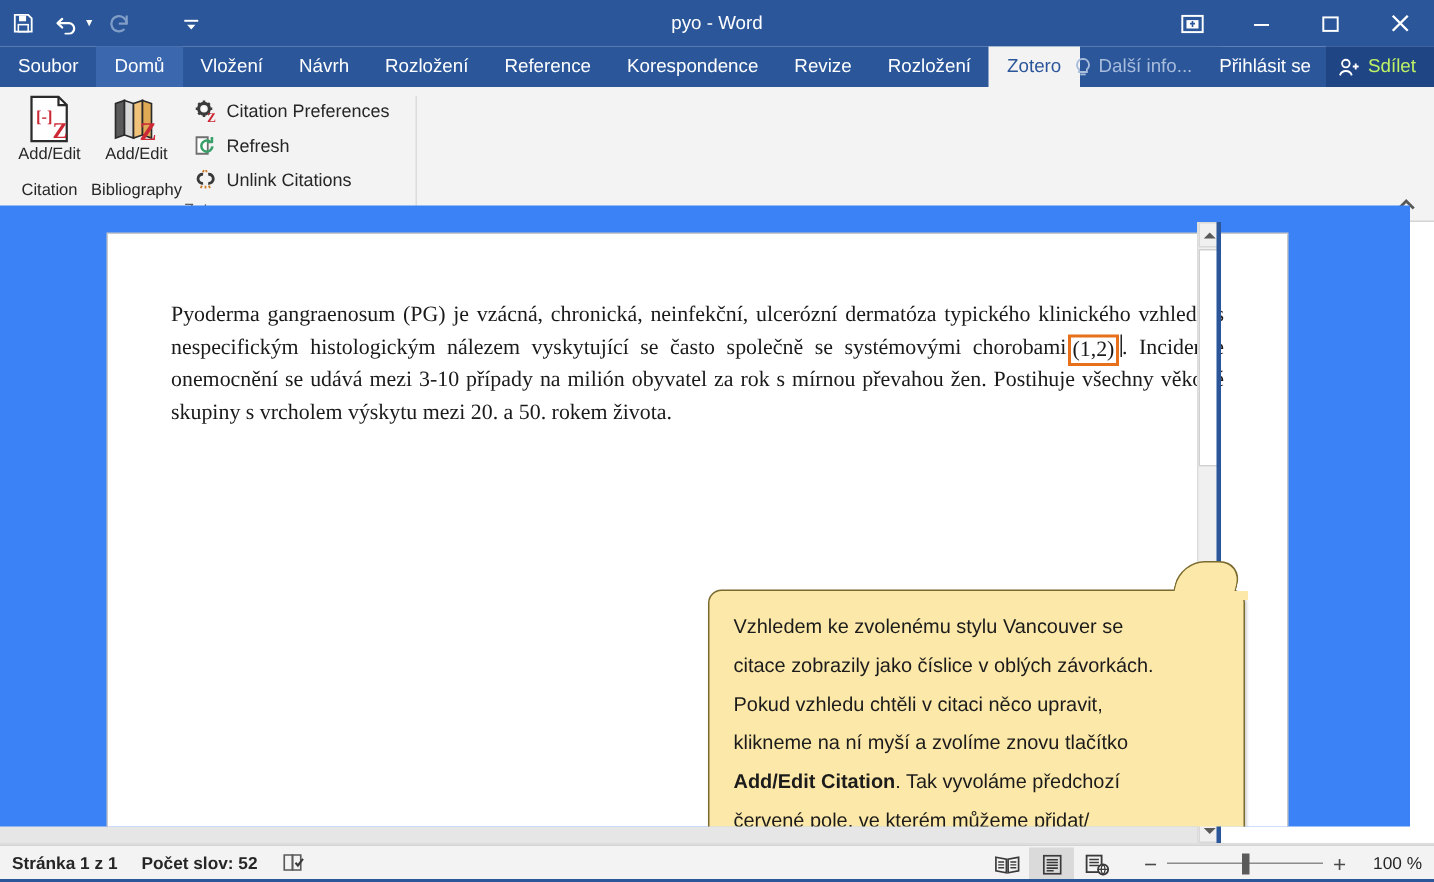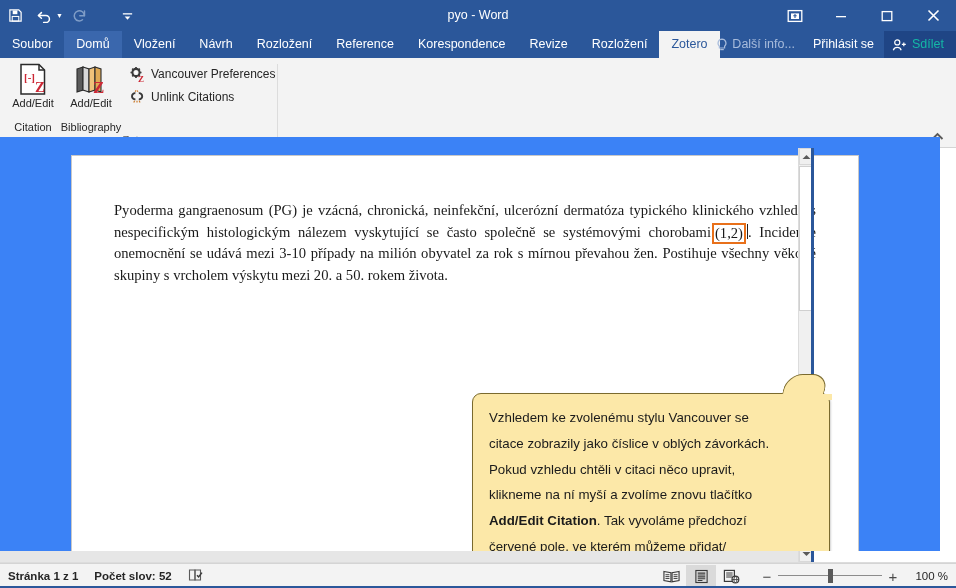--- a/index.html
+++ b/index.html
@@ -59,21 +59,21 @@
   .tab.hover { background: #3a67ad; }
   .tab.active { background: #f3f3f3; color: #2b579a; }
   .tabs-right { position: absolute; right: 0; top: 0; height: 27px; display: flex; align-items: center; }
   .tellme {
     height: 27px; line-height: 27px; padding: 0 8px 0 4px;
     font-size: 12.5px; color: #a8bcdc; display: flex; align-items: center; gap: 4px;
   }
   .signin { height: 27px; line-height: 27px; padding: 0 10px; font-size: 12.5px; color: #ffffff; }
   .share {
     height: 27px; line-height: 27px; padding: 0 12px 0 8px;
-    font-size: 12.5px; color: #14b8a6; background: #1f4585;
+    font-size: 12.5px; color: #bef264; background: #1f4585;
     display: flex; align-items: center; gap: 5px;
   }
 
   
   .ribbon {
     position: absolute; left: 0; top: 58px;
     width: 956px; height: 90px;
     background: #f3f3f3;
     border-bottom: 1px solid #d4d4d4;
   }
@@ -378,21 +378,31 @@
       <div class="smallitems">
         <div class="smallitem">
           <span class="si">
             <svg width="16" height="16" viewBox="0 0 16 16">
               <circle cx="7" cy="6.5" r="3.6" fill="none" stroke="#3a3a3a" stroke-width="2.1"></circle>
               <circle cx="7" cy="6.5" r="1.3" fill="#ffffff"></circle>
               <path d="M7 1 V2.4 M7 10.6 V12 M1.5 6.5 H2.9 M11.1 6.5 H12.5 M3.2 2.7 L4.2 3.7 M9.8 9.3 L10.8 10.3 M10.8 2.7 L9.8 3.7 M4.2 9.3 L3.2 10.3" stroke="#3a3a3a" stroke-width="1.7"></path>
               <text x="9" y="15.5" font-family="Liberation Serif, serif" font-size="9" font-weight="bold" fill="#cc2936">Z</text>
             </svg>
           </span>
-          <span>Vancouver Preferences</span>
+          <span>Citation Preferences</span>
+        </div>
+        <div class="smallitem">
+          <span class="si">
+            <svg width="16" height="16" viewBox="0 0 16 16">
+              <path d="M2 2.5 H9.5 V13.5 H2 Z" fill="#ffffff" stroke="#6f6f6f" stroke-width="1.2"></path>
+              <path d="M12.6 8.6 A3.7 3.7 0 1 1 11 5.3" fill="none" stroke="#3aa06a" stroke-width="1.7"></path>
+              <path d="M12.3 2.4 V5.6 H9.1" fill="none" stroke="#3aa06a" stroke-width="1.7" stroke-linejoin="round"></path>
+            </svg>
+          </span>
+          <span>Refresh</span>
         </div>
         <div class="smallitem">
           <span class="si">
             <svg width="16" height="16" viewBox="0 0 16 16">
               <path d="M6.4 4.2 A3 3 0 0 0 3 7.2 A3 3 0 0 0 6.4 10.2" fill="none" stroke="#3a3a3a" stroke-width="1.9"></path>
               <path d="M9.8 4.2 A3 3 0 0 1 13.2 7.2 A3 3 0 0 1 9.8 10.2" fill="none" stroke="#3a3a3a" stroke-width="1.9"></path>
               <path d="M7 1.4 L6.2 2.8 M8.2 1.4 L8.9 2.8 M5.6 11.8 L4.8 13.4 M8 11.8 L8 13.6 M10.2 11.8 L11 13.4" stroke="#cc7a2a" stroke-width="1.2"></path>
             </svg>
           </span>
           <span>Unlink Citations</span>

